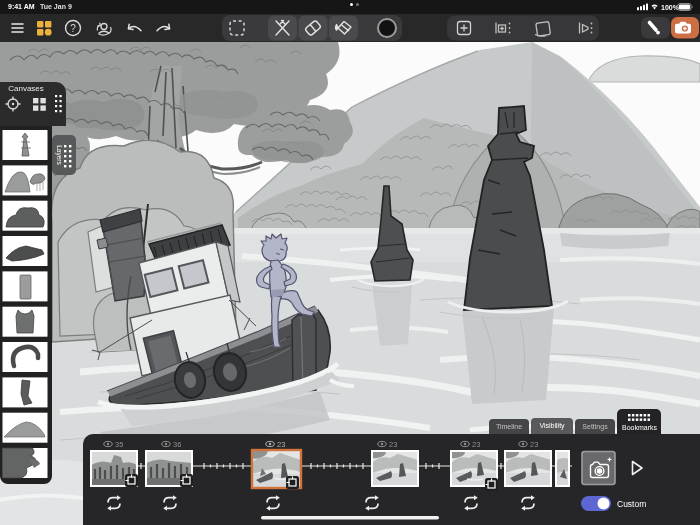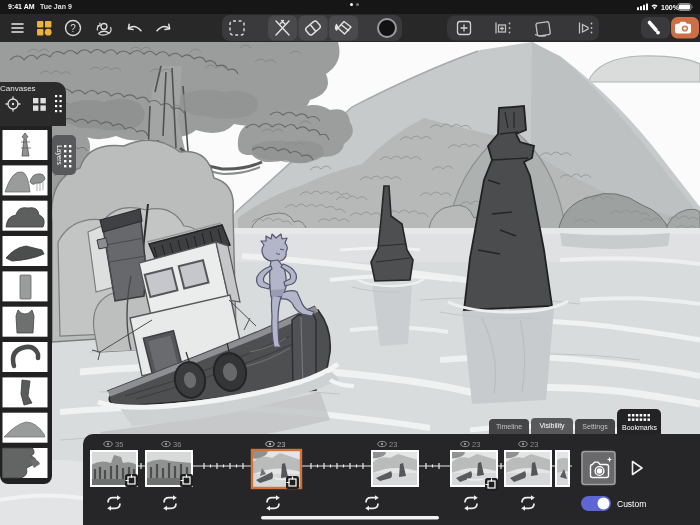--- a/index.html
+++ b/index.html
@@ -311,21 +311,21 @@
     <rect x="671" y="3" width="28" height="21.5" rx="6.5" fill="#cd6f44"></rect>
     <g fill="#fff">
       <path d="M679,9.8 l1.8,-2 h4.4 l1.8,2 h2.2 a1.8,1.8 0 0 1 1.8,1.8 v6 a1.8,1.8 0 0 1 -1.8,1.8 h-12.4 a1.8,1.8 0 0 1 -1.8,-1.8 v-6 a1.8,1.8 0 0 1 1.8,-1.8 Z"></path>
     </g>
     <circle cx="684.9" cy="14.5" r="3.1" fill="#cd6f44"></circle>
     <path d="M684.9,12.7 v3.6 M683.1,14.5 h3.6" stroke="#fff" stroke-width="1.3" fill="none"></path>
   </svg>
 
   <div class="abs" style="left:0;top:82px;width:66px;height:44px;background:#2b2b2b;border-radius:0 10px 0 0;"></div>
   <div class="abs" style="left:0;top:126px;width:52px;height:358px;background:#212121;border-radius:0 0 8px 8px;"></div>
-  <div class="abs" style="left:0;top:84px;width:52px;color:#e8e8e8;font-size:8px;">Canvases</div>
+  <div class="abs" style="left:0;top:84px;width:52px;text-align:center;color:#e8e8e8;font-size:8px;">Canvases</div>
   <svg class="abs" style="left:0;top:94px" width="66" height="24" viewBox="0 0 66 24">
     <g stroke="#dcdcdc" stroke-width="1.3" fill="none">
       <circle cx="13" cy="10" r="5"></circle>
       <path d="M13,2.5 v3 M13,14.5 v3 M5.5,10 h3 M17.5,10 h3"></path>
       <circle cx="13" cy="10" r="1.2" fill="#dcdcdc" stroke="none"></circle>
     </g>
     <g fill="#e0e0e0">
       <rect x="33" y="4" width="5.4" height="5.4"></rect>
       <rect x="40.4" y="4" width="5.4" height="5.4"></rect>
       <rect x="33" y="11.4" width="5.4" height="5.4"></rect>

